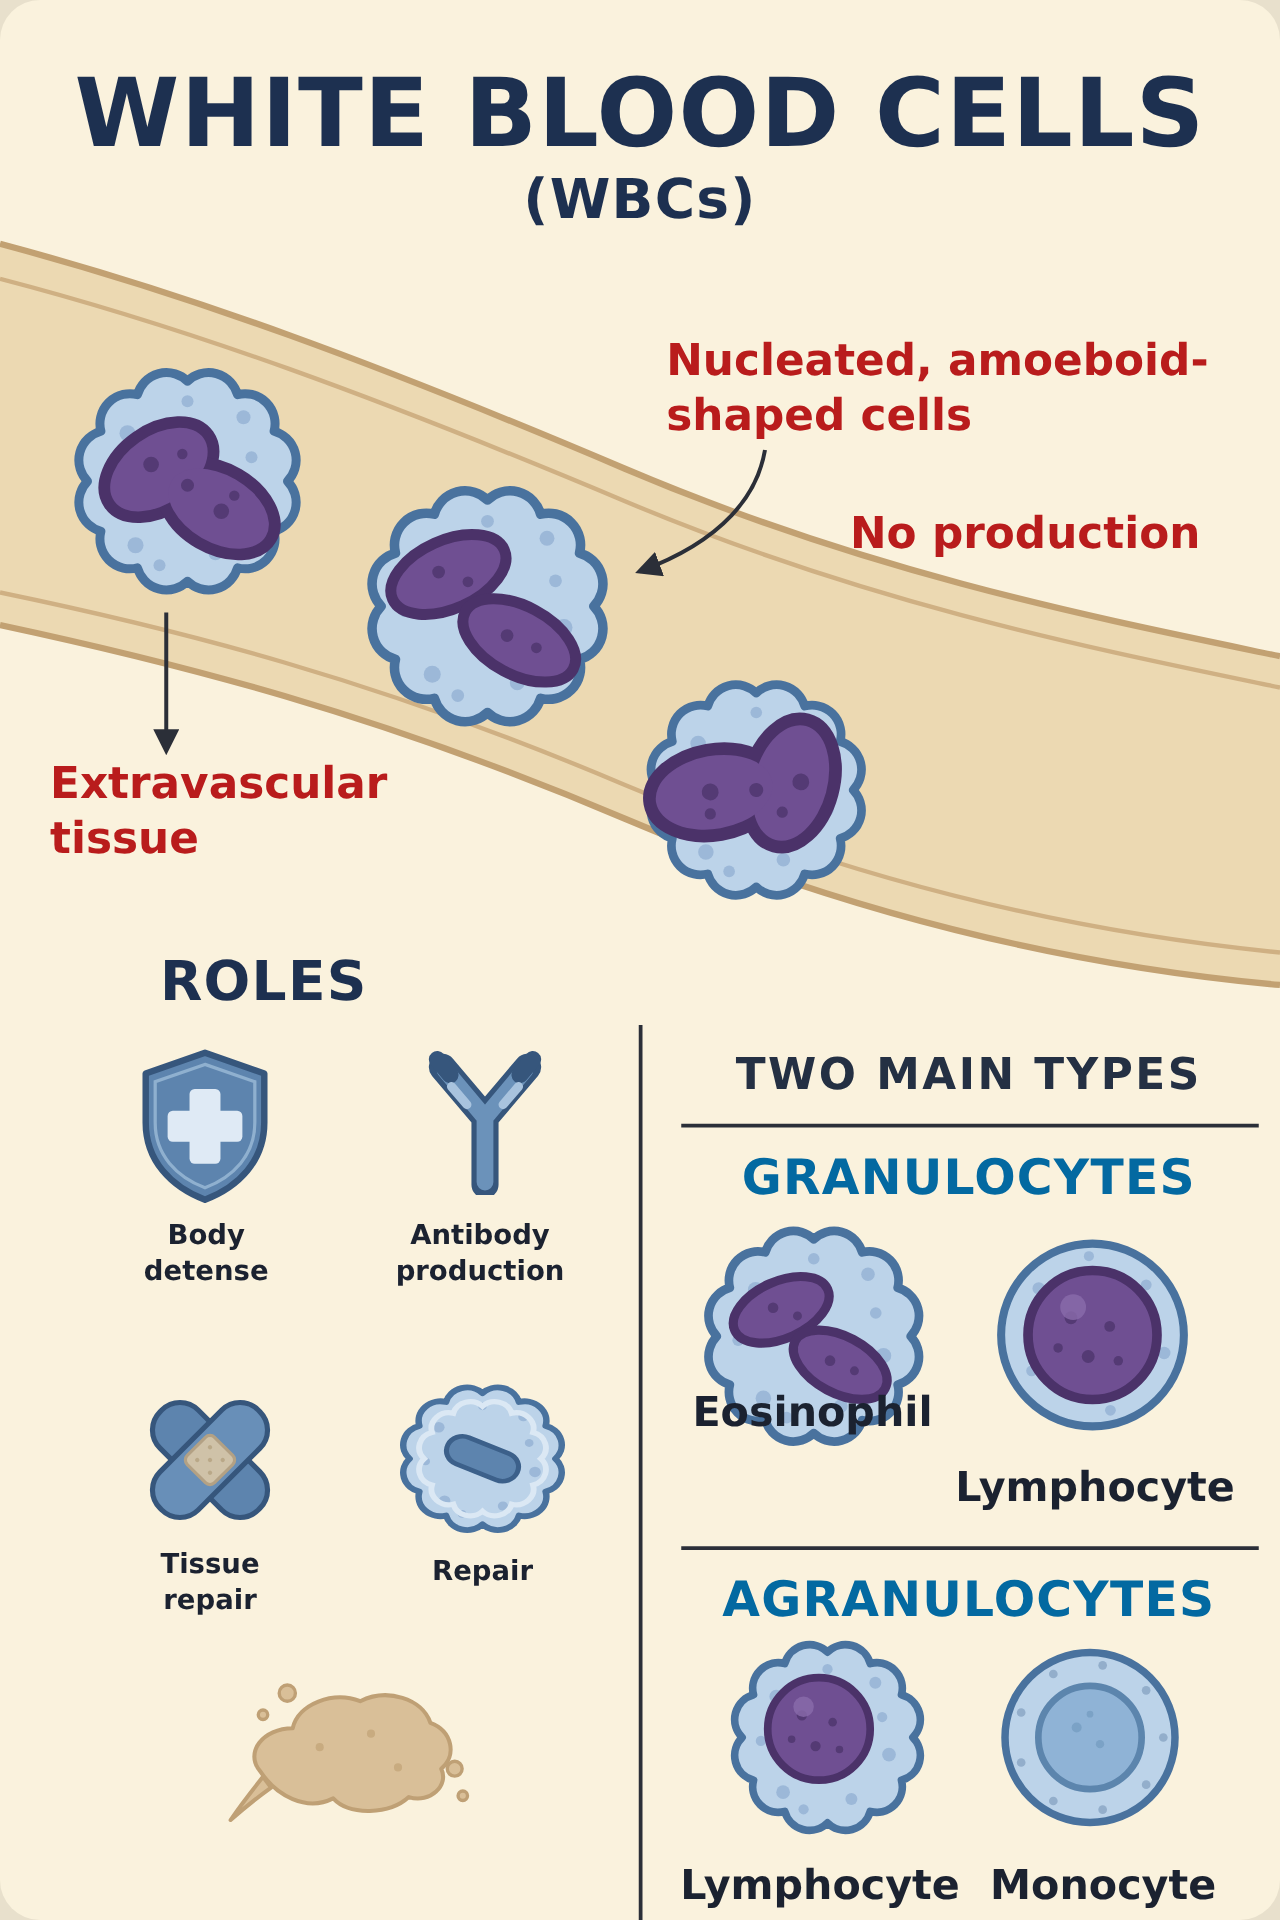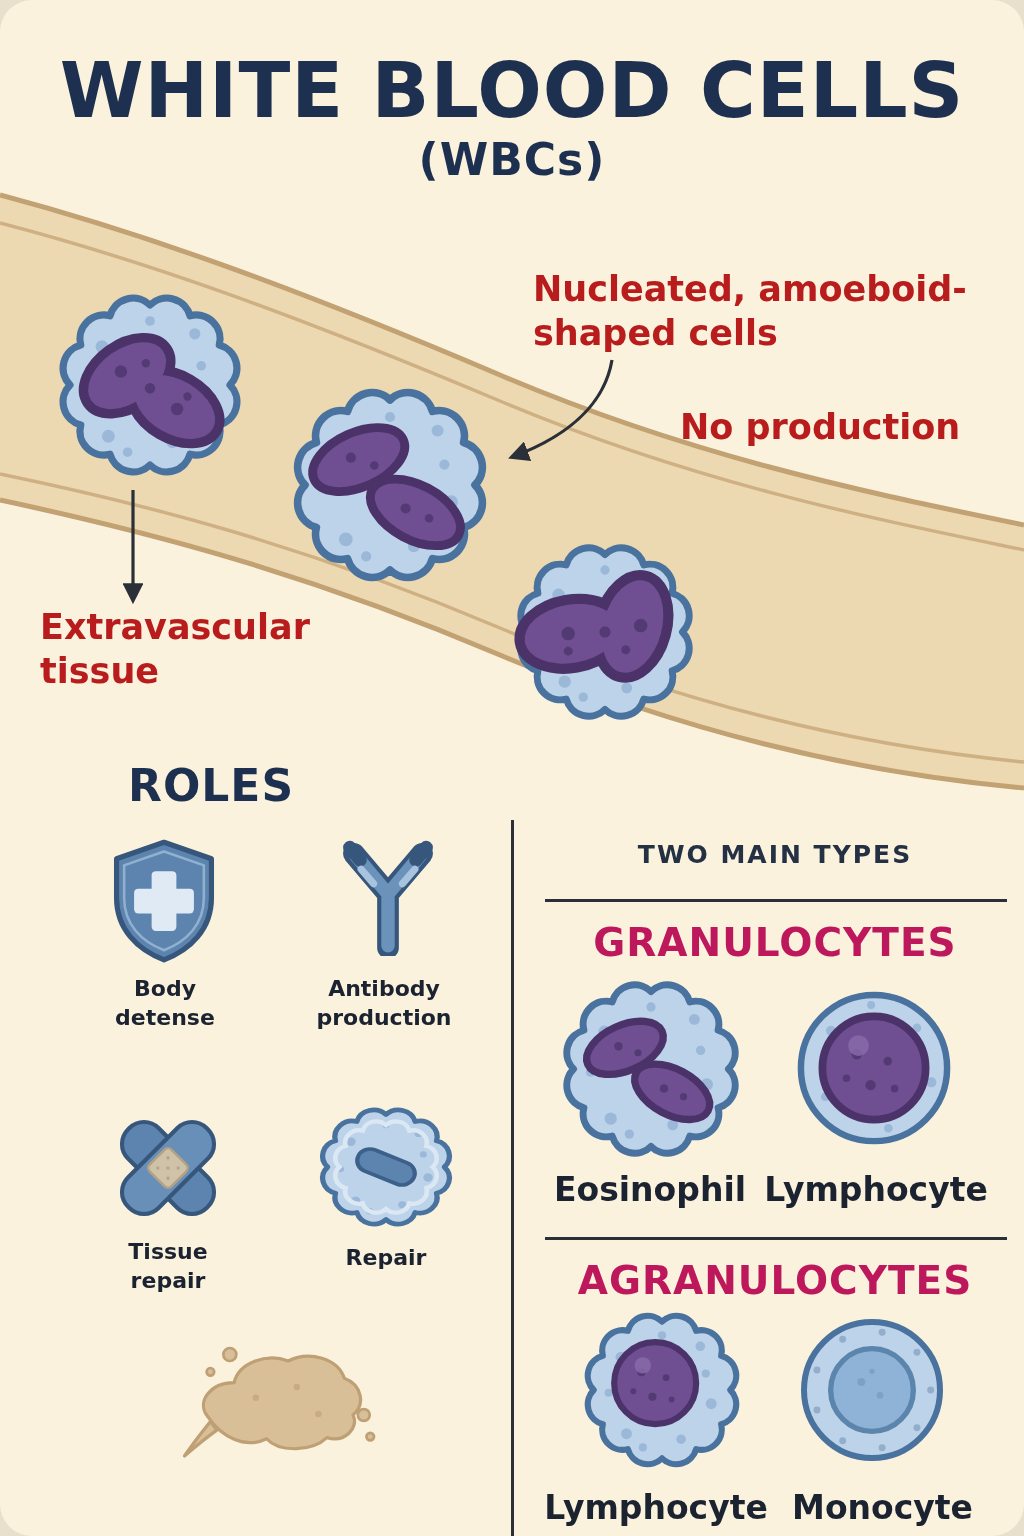--- a/index.html
+++ b/index.html
@@ -11,22 +11,22 @@
     border-radius:32px;
   }
   .abs{position:absolute;}
   .prewrap{white-space:pre-line;}
   h1,h2,h3{margin:0;font-weight:800;color:#1d3050;}
   .title{left:0;right:0;top:46px;text-align:center;font-size:76px;letter-spacing:1px;}
   .subtitle{left:0;right:0;top:134px;text-align:center;font-size:44px;letter-spacing:1px;}
   .annotation{font-size:35px;font-weight:600;line-height:1.25;color:#b91c1c;}
   .roles-heading{left:128px;top:760px;font-size:44px;letter-spacing:1px;}
   .role-label{font-size:22px;font-weight:600;text-align:center;line-height:1.3;color:#1b2230;}
-  .panel-heading{font-size:25px;font-weight:700;letter-spacing:2px;text-align:center;color:#243043;}
-  .group-heading{font-size:39px;font-weight:800;letter-spacing:1px;text-align:center;color:#be185d;}
+  .panel-heading{font-size:35px;font-weight:700;letter-spacing:2px;text-align:center;color:#243043;}
+  .group-heading{font-size:39px;font-weight:800;letter-spacing:1px;text-align:center;color:#0369a1;}
   .cell-label{font-size:33px;font-weight:600;text-align:center;color:#1b2230;}
   .vline{width:3px;background:#2b2f38;}
   .hline{height:3px;background:#2b2f38;}
   svg{display:block;}
 </style>
 </head>
 <body>
 
 <svg width="0" height="0" style="position:absolute" aria-hidden="true">
   <defs>
@@ -218,21 +218,21 @@
       <circle cx="30" cy="34" r="3.5"></circle>
         <circle cx="90" cy="32" r="3"></circle>
         <circle cx="100" cy="70" r="3.5"></circle>
       <circle cx="70" cy="102" r="3"></circle>
         <circle cx="26" cy="80" r="3"></circle>
         <circle cx="58" cy="16" r="2.8"></circle>
     </g>
     <use href="#roundnuc" transform="translate(60,60) scale(1.2)"></use>
   </svg>
 
-  <div class="abs cell-label" style="left:545px;top:1170px;width:210px">Eosinophil</div>
+  <div class="abs cell-label" style="left:545px;top:1110px;width:210px">Eosinophil</div>
   <div class="abs cell-label" style="left:762px;top:1170px;width:228px">Lymphocyte</div>
 
   <div class="abs hline" style="left:545px;top:1237px;width:462px"></div>
 
   <div class="abs group-heading" style="left:540px;top:1258px;width:470px">AGRANULOCYTES</div>
 
   <svg class="abs" style="left:580px;top:1308px" width="164" height="164" viewBox="0 0 120 120">
     <use href="#cellbody"></use>
     <use href="#roundnuc" transform="translate(55,55) scale(1.0)"></use>
   </svg>

